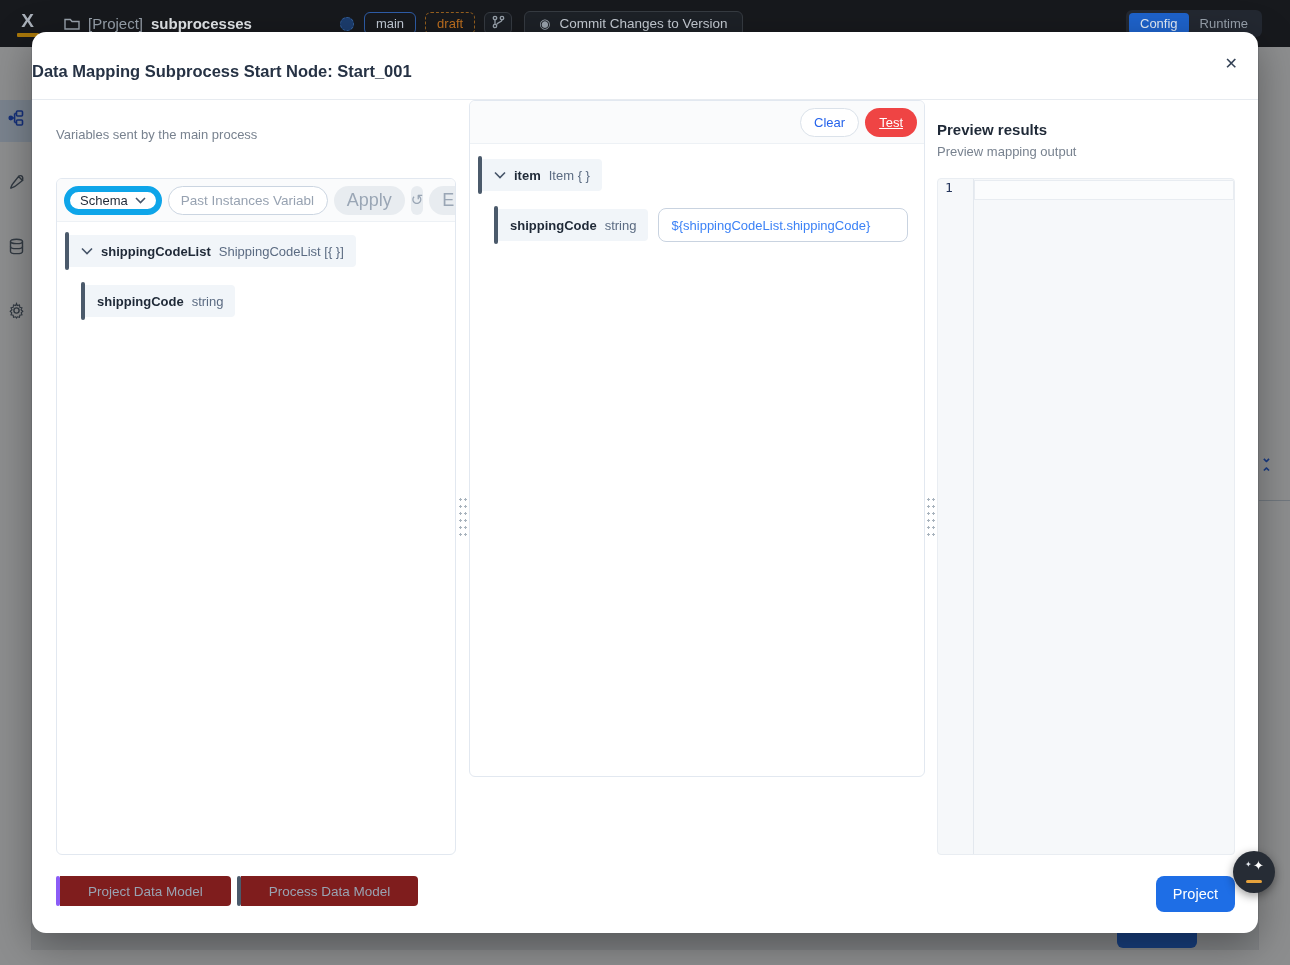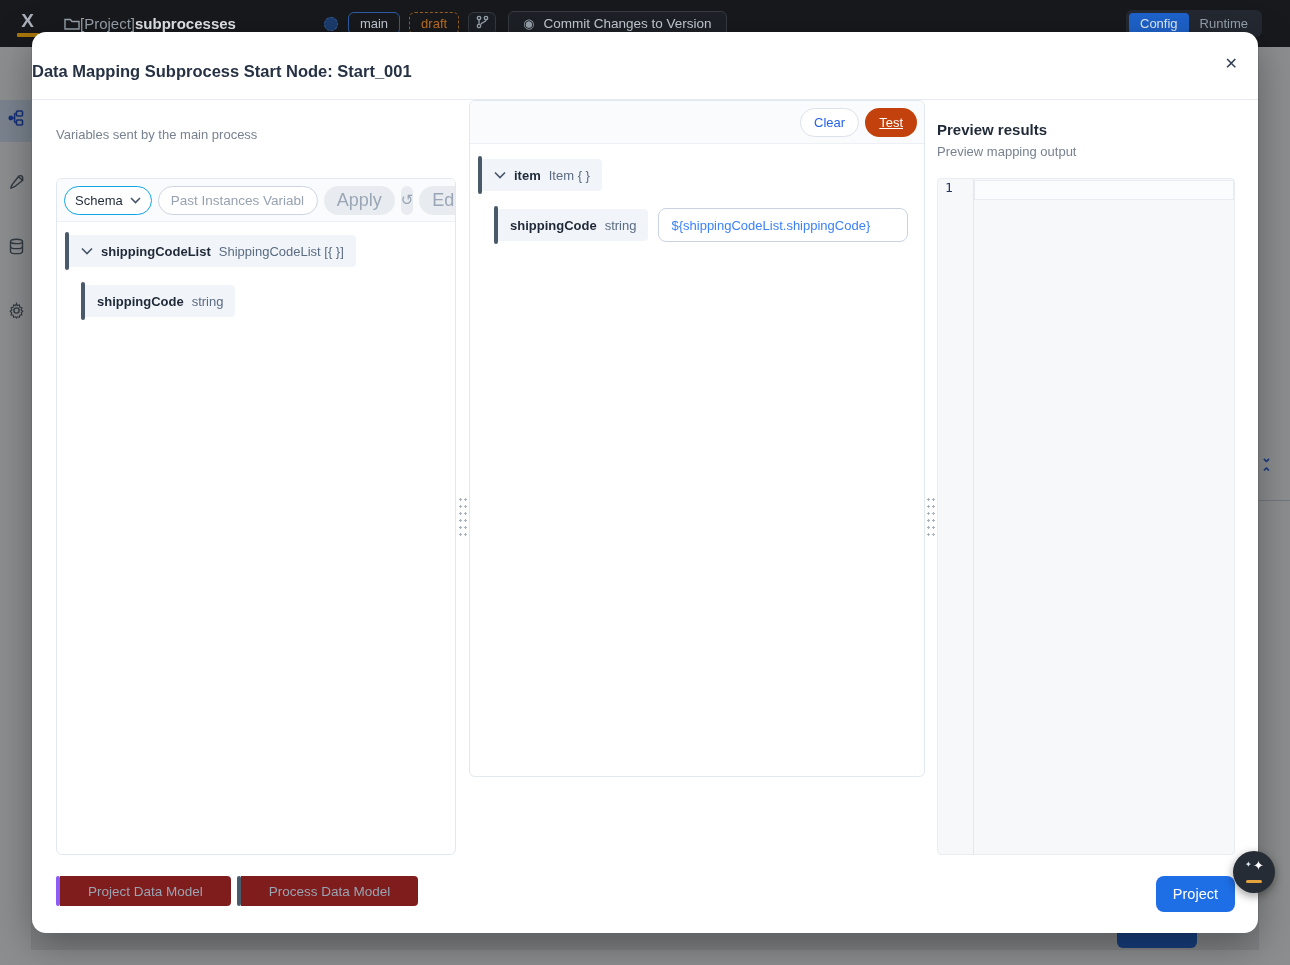--- a/index.html
+++ b/index.html
@@ -5,21 +5,21 @@
   * { margin:0; padding:0; box-sizing:border-box; }
   html,body { width:1290px; height:965px; overflow:hidden; }
   body { font-family:"Liberation Sans", sans-serif; background:#17191d; position:relative; }
 
   
   .topbar { position:absolute; top:0; left:0; right:0; height:47px; background:#17191d;
             display:flex; align-items:center; padding:0 16px; z-index:10; }
   .logo { position:relative; width:24px; margin-right:24px; text-align:center; }
   .logo .x { color:#aab1ba; font-weight:700; font-size:19px; letter-spacing:1px; }
   .logo .bar { width:22px; height:4px; background:#a8770a; border-radius:1px; margin:1px auto 0; }
-  .proj { display:flex; align-items:center; margin-right:88px; }
+  .proj { display:flex; align-items:center; gap:8px; margin-right:88px; }
   .proj svg { display:block; }
   .proj .plabel { color:#98a1ab; font-size:15px; }
   .proj .pname { color:#e4e7ea; font-size:15px; font-weight:700; }
   .avatar { width:14px; height:14px; border-radius:50%; background:#1c3d6e; border:1px dashed #34629f; margin-right:10px; }
   .badge { height:23px; display:flex; align-items:center; padding:0 11px; border-radius:6px; font-size:13px; margin-right:9px; }
   .badge.main { border:1px solid #2e5da8; color:#c3cbd6; }
   .badge.draft { border:1px dashed #96601f; color:#c0701f; }
   .iconbtn { height:23px; width:28px; display:flex; align-items:center; justify-content:center;
              border:1px solid #363b42; border-radius:6px; color:#9aa3ad; margin-right:12px; background:#1b1f25; }
   .commitbtn { height:26px; display:flex; align-items:center; gap:9px; padding:0 14px; border:1px solid #363b42;
@@ -63,28 +63,28 @@
   .col-gap .spacer { height:78px; }
   .col-gap .mid { height:677px; display:flex; align-items:center; justify-content:center; }
   .dots { width:10px; height:42px;
           background-image:radial-gradient(circle, #a8b3bd 1.2px, transparent 1.3px);
           background-size:5px 7px; }
 
   .ptoolbar { height:43px; flex:none; display:flex; align-items:center; gap:6px; padding:0 7px;
               background:#fafbfc; border-bottom:1px solid #edf1f5; }
   .ptoolbar.right { justify-content:flex-end; }
   .ctl { height:29px; display:flex; align-items:center; font-size:13px; border-radius:15px; }
-  .select { background:#fff; border:1px solid #0ea5e9; color:#1f2937; padding:0 10px; gap:7px; }
+  .select { background:#fff; border:6px solid #0ea5e9; color:#1f2937; padding:0 10px; gap:7px; }
   .tb-input { width:160px; height:29px; border:1px solid #cbd5e1; border-radius:15px; padding:0 12px;
               font-size:13.5px; color:#334155; font-family:"Liberation Sans", sans-serif; outline:none; }
   .tb-input::placeholder { color:#97a2b1; }
   .btn-disabled { background:#e8ecf0; color:#9aa6b5; padding:0 13px; border:none; font-size:18px; }
   .btn-icon { width:34px; justify-content:center; padding:0; color:#9aa6b5; background:#e8ecf0; border:none; font-size:15px; }
   .btn-outline-blue { background:#fff; border:1px solid #dbe2ea; color:#2563eb; padding:0 13px; }
-  .btn-blue { background:#c2410c; border:none; color:#fff; padding:0 14px;text-decoration:underline; }
+  .btn-blue { background:#ef4444; border:none; color:#fff; padding:0 14px;text-decoration:underline; }
 
   .tree { padding:10px 8px; }
   .trow { display:flex; align-items:center; margin-bottom:12px; }
   .trow.indent { margin-left:16px; }
   .accent { width:4px; height:38px; border-radius:2px; background:#4b5a6b; flex:none; }
   .tpill { height:32px; background:#f1f5f9; border-radius:0 4px 4px 0; display:flex; align-items:center;
            gap:8px; padding:0 12px; }
   .tname { font-size:13px; font-weight:700; color:#1f2937; }
   .ttype { font-size:13px; color:#5b6b82; }
   .chev { display:flex; color:#475569; }

